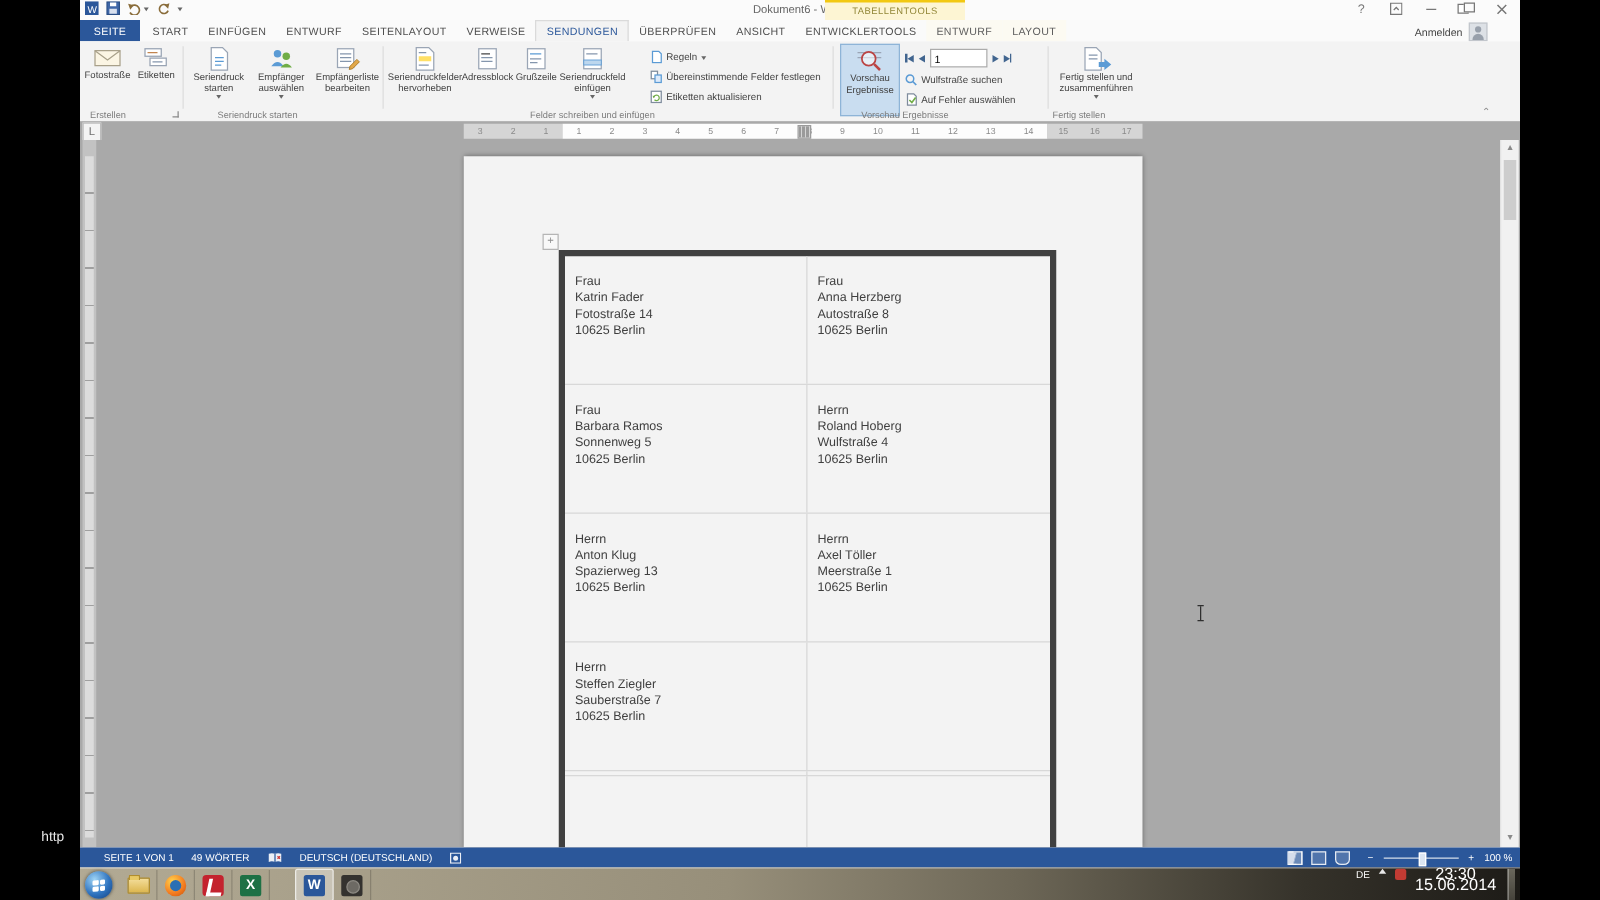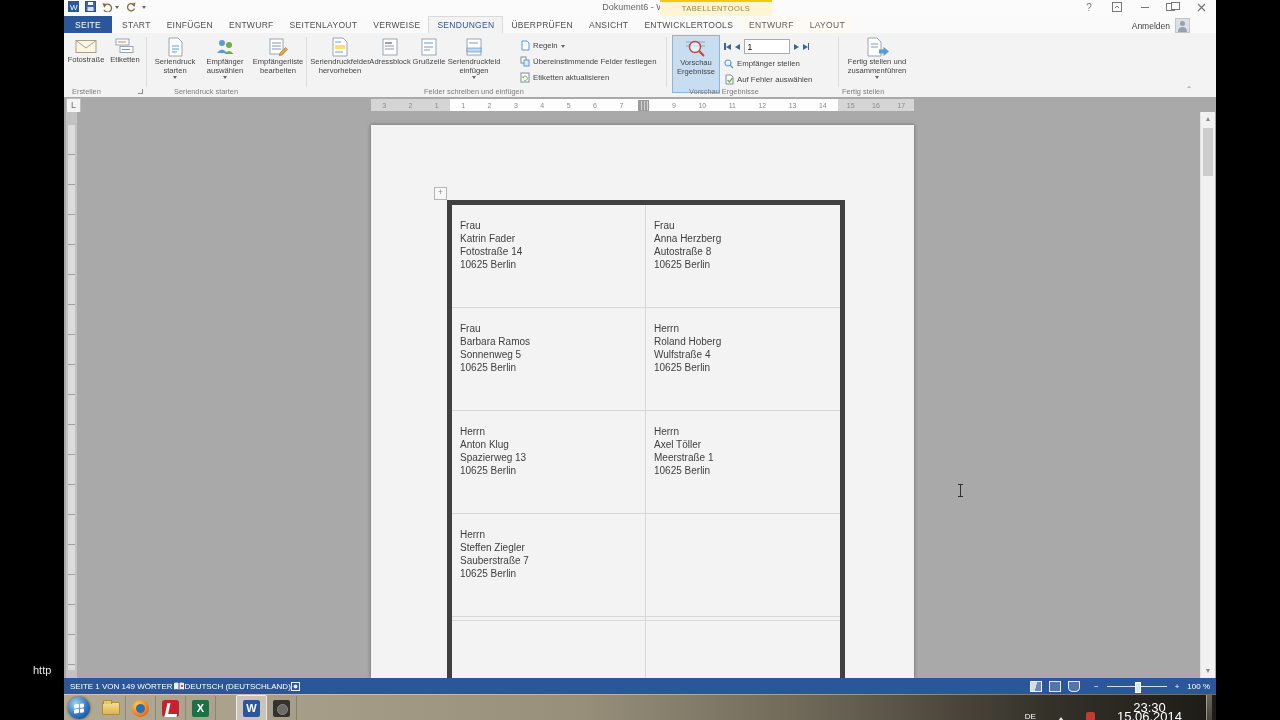--- a/index.html
+++ b/index.html
@@ -86,21 +86,21 @@
   .ibeam:after{content:"";position:absolute;left:1px;right:1px;top:0;height:1px;background:#2f2f2f;box-shadow:0 12px 0 #2f2f2f}
 
   
   .scrollbar{position:absolute;right:1px;top:112px;width:14px;height:566px;background:#f1f1f1;border-left:1px solid #e3e3e3}
   .sb-arrow{position:absolute;left:0;width:14px;height:14px;color:#8a8a8a;font-size:7px;text-align:center;line-height:14px}
   .sb-thumb{position:absolute;left:2px;top:16px;width:10px;height:48px;background:#cdcdcd}
 
   
   .statusbar{position:absolute;left:0;top:678px;width:100%;height:16px;background:#2b579a;color:#fff;
              font-size:8px;display:flex;align-items:center}
-  .st-left{display:flex;align-items:flex-start;padding-left:6px}
+  .st-left{display:flex;align-items:flex-start;gap:14px;padding-left:19px}
   .st-right{margin-left:auto;display:flex;align-items:center;gap:8px;padding-right:6px}
   .st-ic{display:flex;align-items:center}
   .viewbtns{display:flex;gap:7px;margin-right:6px}
   .vb{width:10px;height:9px;border:1px solid rgba(255,255,255,.85);background:rgba(255,255,255,.18)}
   .vb.book{background:linear-gradient(105deg,rgba(255,255,255,.8) 48%,rgba(255,255,255,.3) 52%)}
   .vb.web{border-radius:0 0 40% 40%}
   .zoomtrack{width:60px;height:1px;background:rgba(255,255,255,.8);position:relative}
   .zoomtrack .notch{position:absolute;left:50%;top:-3px;width:1px;height:7px;background:rgba(255,255,255,.8)}
   .zoomtrack .thumb{position:absolute;left:50%;top:-4px;width:4px;height:9px;background:#dce6f2;border:1px solid #fff;margin-left:-2px}
 
@@ -120,21 +120,21 @@
   .ffox{width:17px;height:17px;border-radius:50%;background:radial-gradient(circle at 35% 30%,#ffd24d,#f37a1f 60%,#c2520c);position:relative}
   .ffox:before{content:"";position:absolute;left:4px;top:4px;width:9px;height:9px;border-radius:50%;background:#2b6fb3}
   .redapp{width:17px;height:17px;background:#c4232e;border-radius:3px;position:relative}
   .redapp:before{content:"";position:absolute;left:4px;top:3px;width:9px;height:11px;border-left:3px solid #fff;border-bottom:3px solid #fff;transform:skewX(-12deg)}
   .office{width:17px;height:17px;border-radius:2px;color:#fff;font-size:11px;font-weight:bold;
           display:flex;align-items:center;justify-content:center}
   .office.xl{background:#1e7145}
   .office.wd{background:#2b579a}
   .darkapp{width:17px;height:17px;background:#34322f;border-radius:2px;position:relative}
   .darkapp:before{content:"";position:absolute;left:4px;top:4px;width:9px;height:9px;border-radius:50%;background:#6d6a64;border:1px solid #8c8982}
-  .tray{margin-left:auto;display:flex;align-items:flex-end;gap:22px;padding-right:4px;color:#fff}
+  .tray{margin-left:auto;display:flex;align-items:flex-start;gap:7px;padding-right:4px;color:#fff}
   .tray .de{font-size:8px}
   .tray .chev{width:0;height:0;border-left:3.5px solid transparent;border-right:3.5px solid transparent;border-bottom:4px solid #e8e8e8}
   .tray .trayic{width:9px;height:9px;background:#c23b33;border-radius:2px}
   .clock{font-size:13px;line-height:8.5px;text-align:center}
   .sliver{width:5px;height:26px;background:linear-gradient(#6a675c,#45423a);border-left:1px solid rgba(255,255,255,.4);margin-left:2px}
 
   .watermark{position:absolute;left:33px;top:664px;color:#e8e8e8;font-size:11px}
   .mini{display:inline-block}
 </style>
 </head>
@@ -358,21 +358,21 @@
       <span class="navbtn">
           <span class="tri-r"></span>
           <span class="vbar"></span>
         </span>
     </div>
     <div class="smallbtn" style="left:660px;top:23px">
       <svg class="mini" width="10" height="10">
           <circle cx="4" cy="4" r="3" fill="none" stroke="#5b9bd5" stroke-width="1.2"></circle>
           <line x1="6.2" y1="6.2" x2="9" y2="9" stroke="#5b9bd5" stroke-width="1.4"></line>
         </svg>
-      <span>Empfänger stellen</span>
+      <span>Wulfstraße suchen</span>
     </div>
     <div class="smallbtn" style="left:660px;top:39px">
       <svg class="mini" width="10" height="11">
           <path d="M2 1 h5 l2 2 v7 h-7 z" fill="#fff" stroke="#7f8c9d"></path>
           <path d="M3.5 6 l2 2 l3 -4" fill="none" stroke="#70ad47" stroke-width="1.3"></path>
         </svg>
       <span>Auf Fehler auswählen</span>
     </div>
     <div class="grplabel" style="left:625px;width:130px">Vorschau Ergebnisse</div>
     <div class="rsep" style="left:774px"></div>

